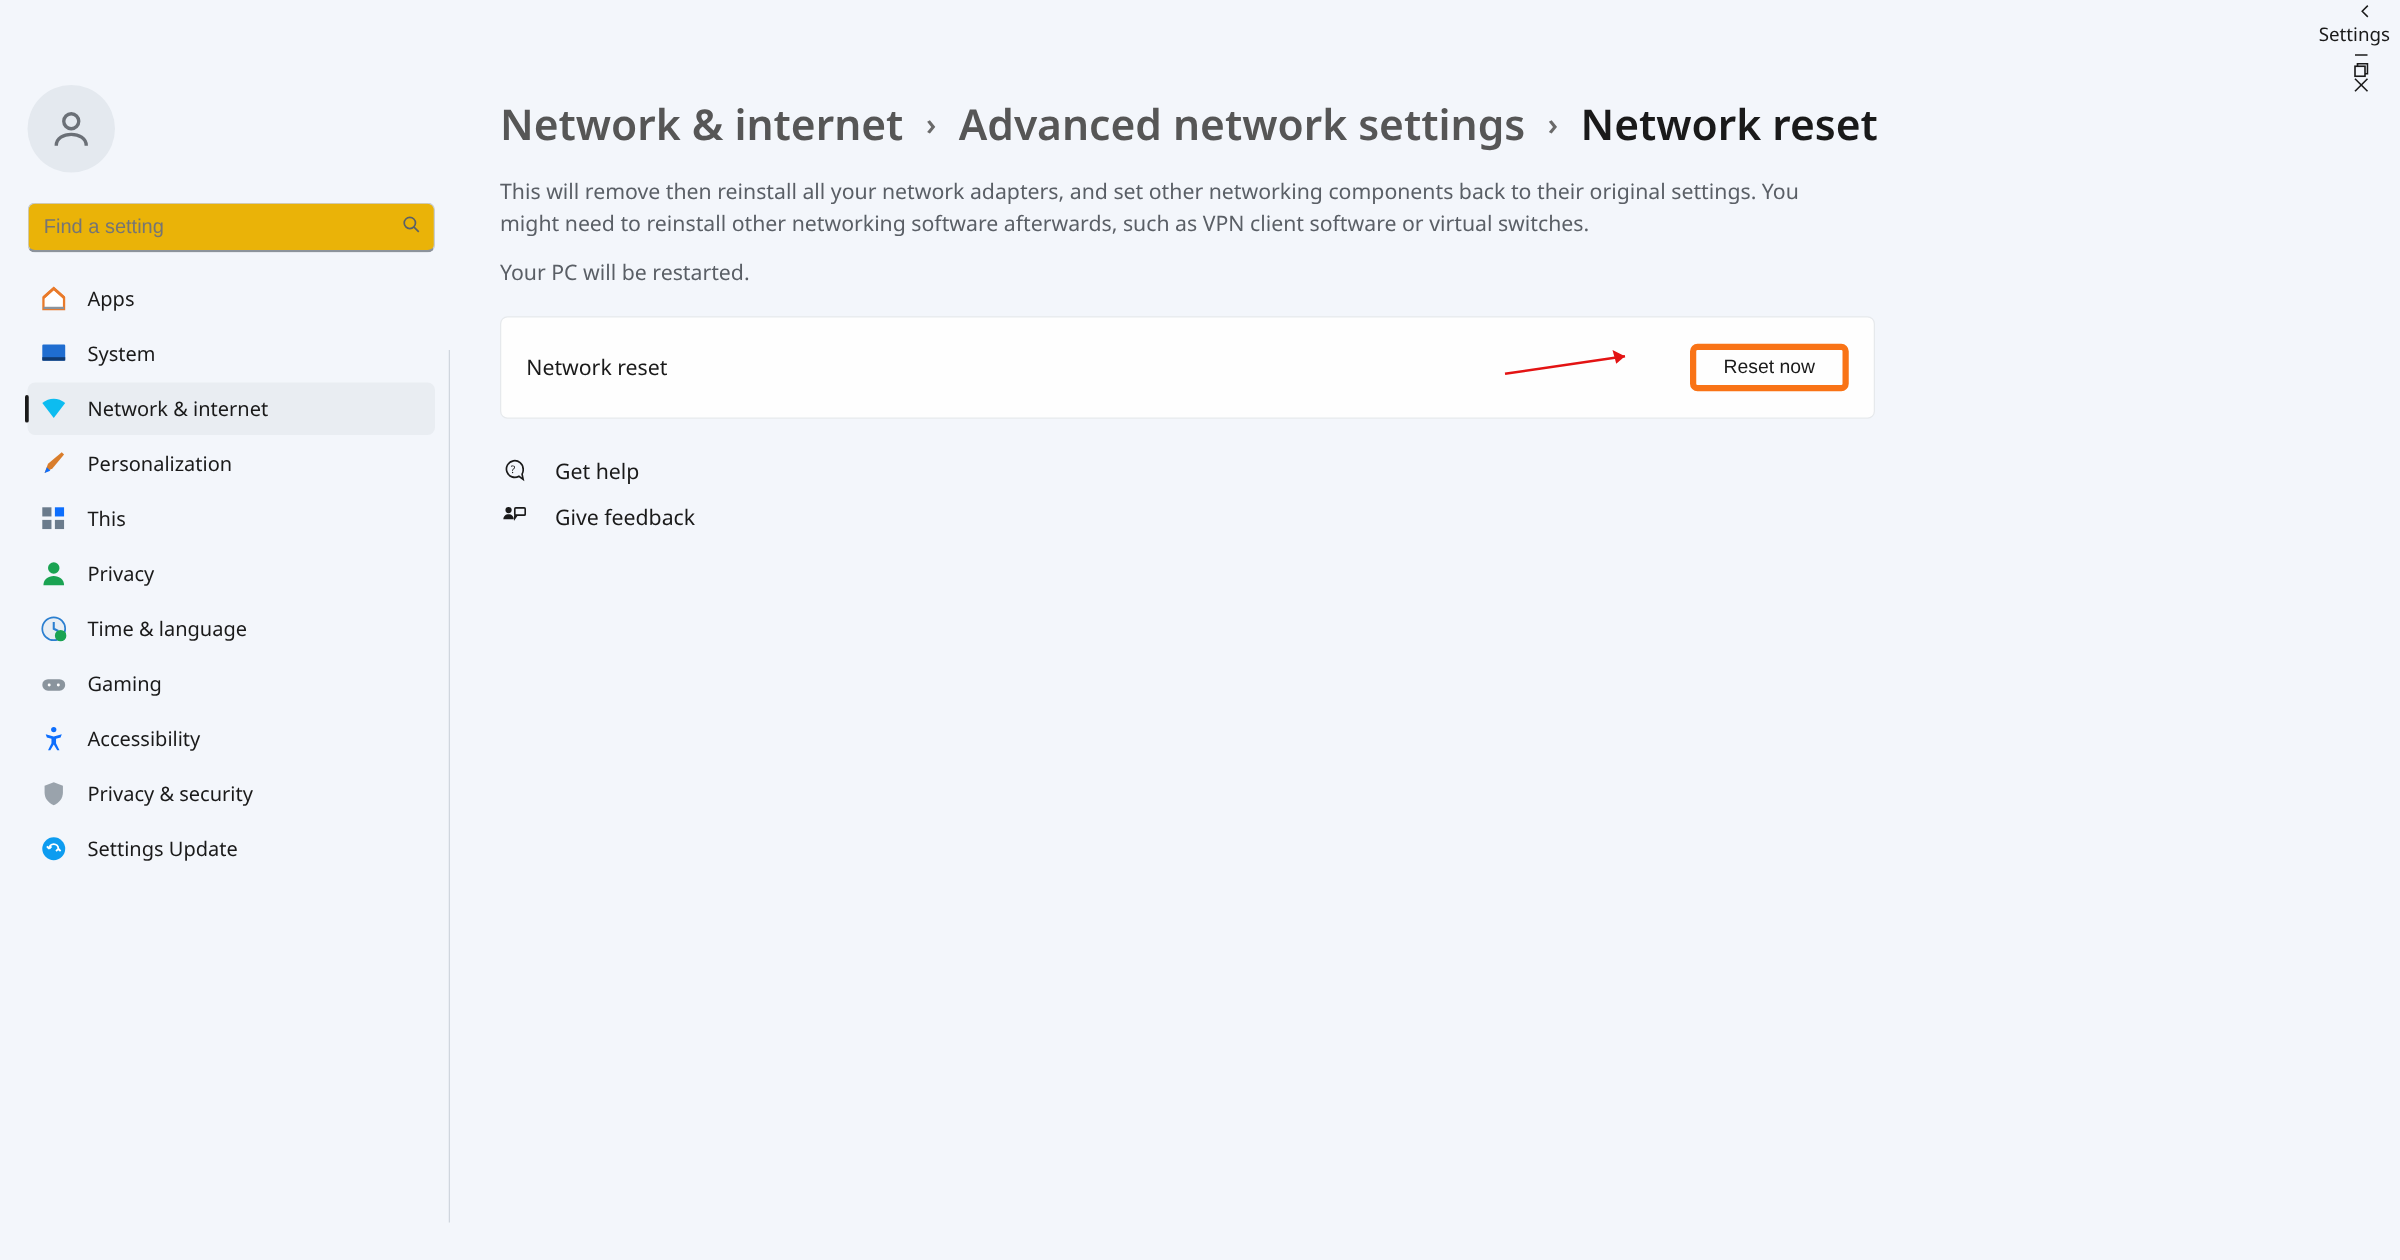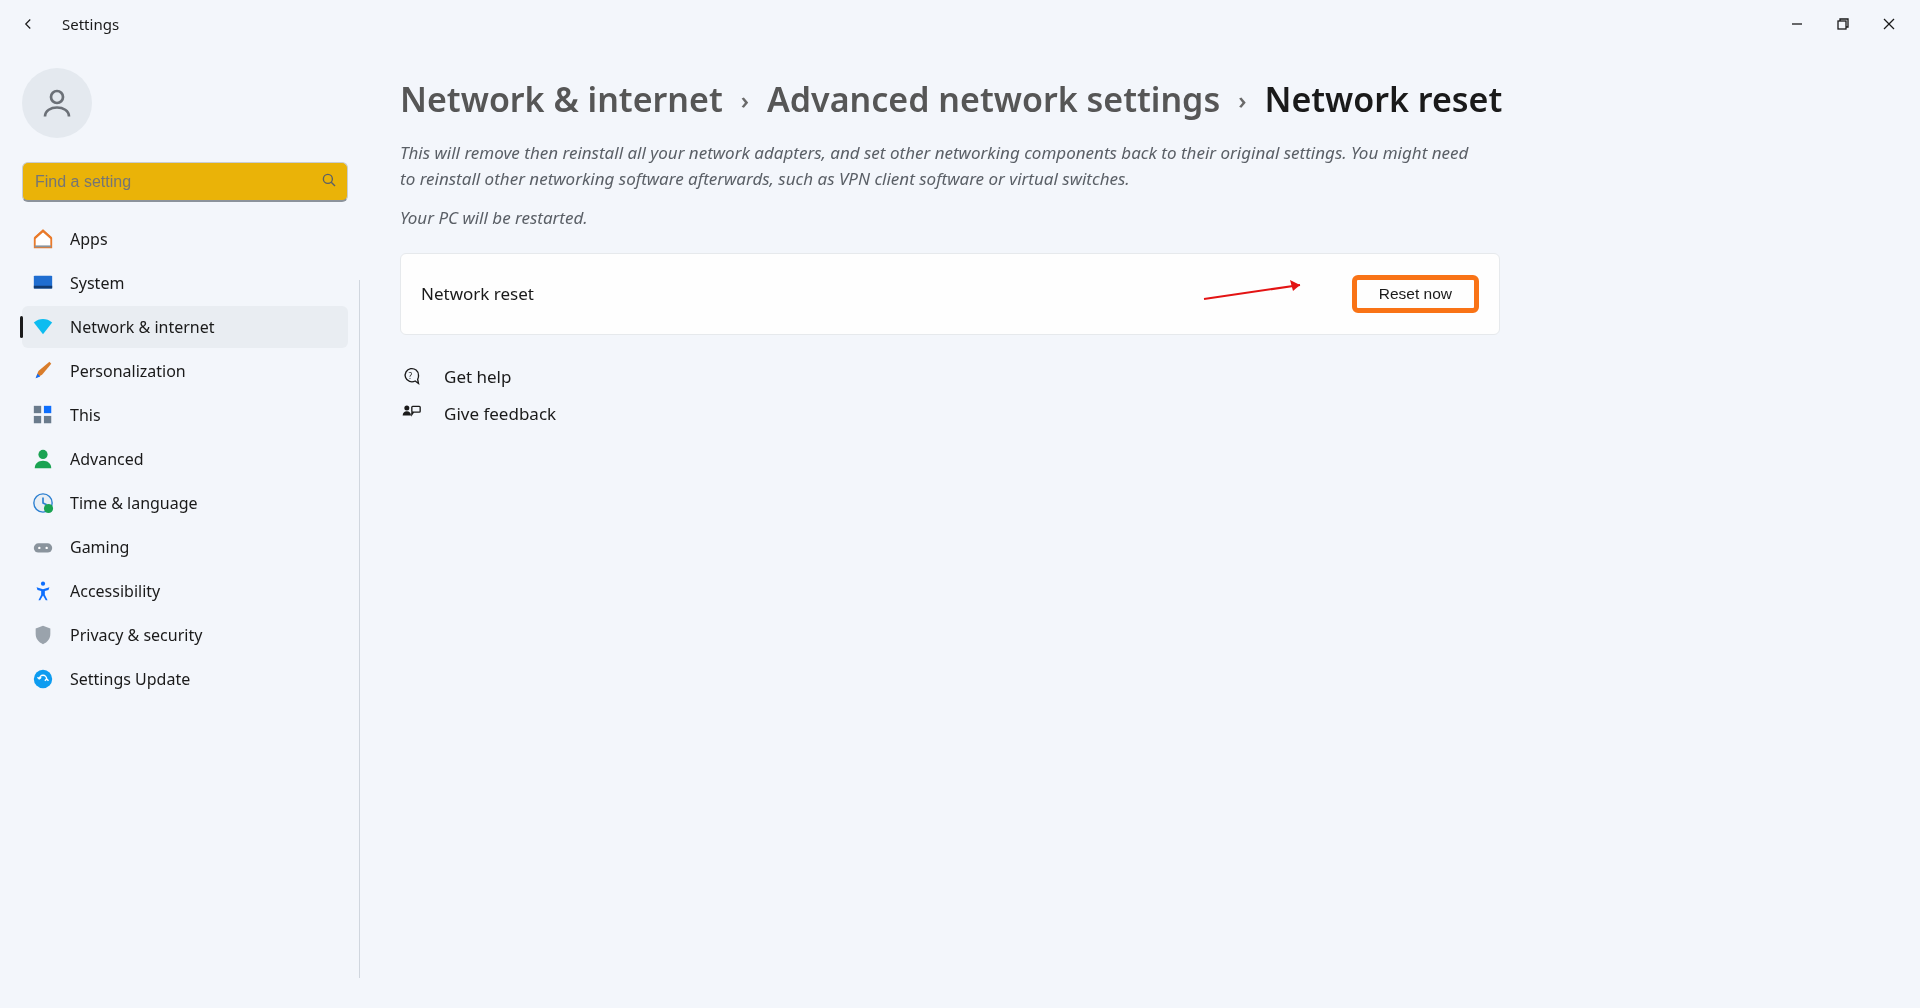--- a/index.html
+++ b/index.html
@@ -8,22 +8,23 @@
     background: #f3f6fb;
     color: #1a1a1a;
     width: 1920px;
     height: 1008px;
     overflow: hidden;
     font-size: 14px;
   }
   .titlebar {
     height: 48px;
     display: flex;
-    align-items: center;
+    align-items: flex-end;
     padding: 0 8px;
+    flex-direction: column;
   }
   .titlebar .back {
     width: 40px; height: 40px;
     display:flex; align-items:center; justify-content:center;
     border-radius:4px;
   }
   .titlebar .title {
     margin-left: 14px;
     font-size: 15px;
     color:#1a1a1a;
@@ -117,21 +118,20 @@
   }
   .breadcrumb .link { color:#565656; font-weight:600; }
   .breadcrumb .sep { color:#6a6a6a; font-size:24px; }
   .breadcrumb .current { color:#1a1a1a; font-weight:600; }
   .desc {
     font-size:17px;
     line-height:1.5;
     color:#5a5f66;
     max-width: 1080px;
     margin-bottom: 14px;
-    font-style: italic;
   }
   .card {
     background:#fefefe;
     border:1px solid #e6e9ec;
     border-radius:6px;
     height:82px;
     display:flex;
     align-items:center;
     justify-content:space-between;
     padding:0 20px;
@@ -261,21 +261,21 @@
         </span>
         <span>This</span>
       </div>
       <div class="navitem">
         <span class="navicon">
           <svg width="22" height="22" viewBox="0 0 24 24">
               <circle cx="12" cy="7" r="5" fill="#1aa352"></circle>
               <path d="M3 22c0-5 4-8 9-8s9 3 9 8H3z" fill="#1aa352"></path>
             </svg>
         </span>
-        <span>Advanced</span>
+        <span>Privacy</span>
       </div>
       <div class="navitem">
         <span class="navicon">
           <svg width="22" height="22" viewBox="0 0 24 24">
               <circle cx="12" cy="12" r="10" fill="#e8eef4" stroke="#2b7fd0" stroke-width="1.5"></circle>
               <path d="M12 6v6l4 2" stroke="#2b7fd0" stroke-width="1.8" fill="none"></path>
               <circle cx="18" cy="18" r="5" fill="#1aa352"></circle>
             </svg>
         </span>
         <span>Time &amp; language</span>

